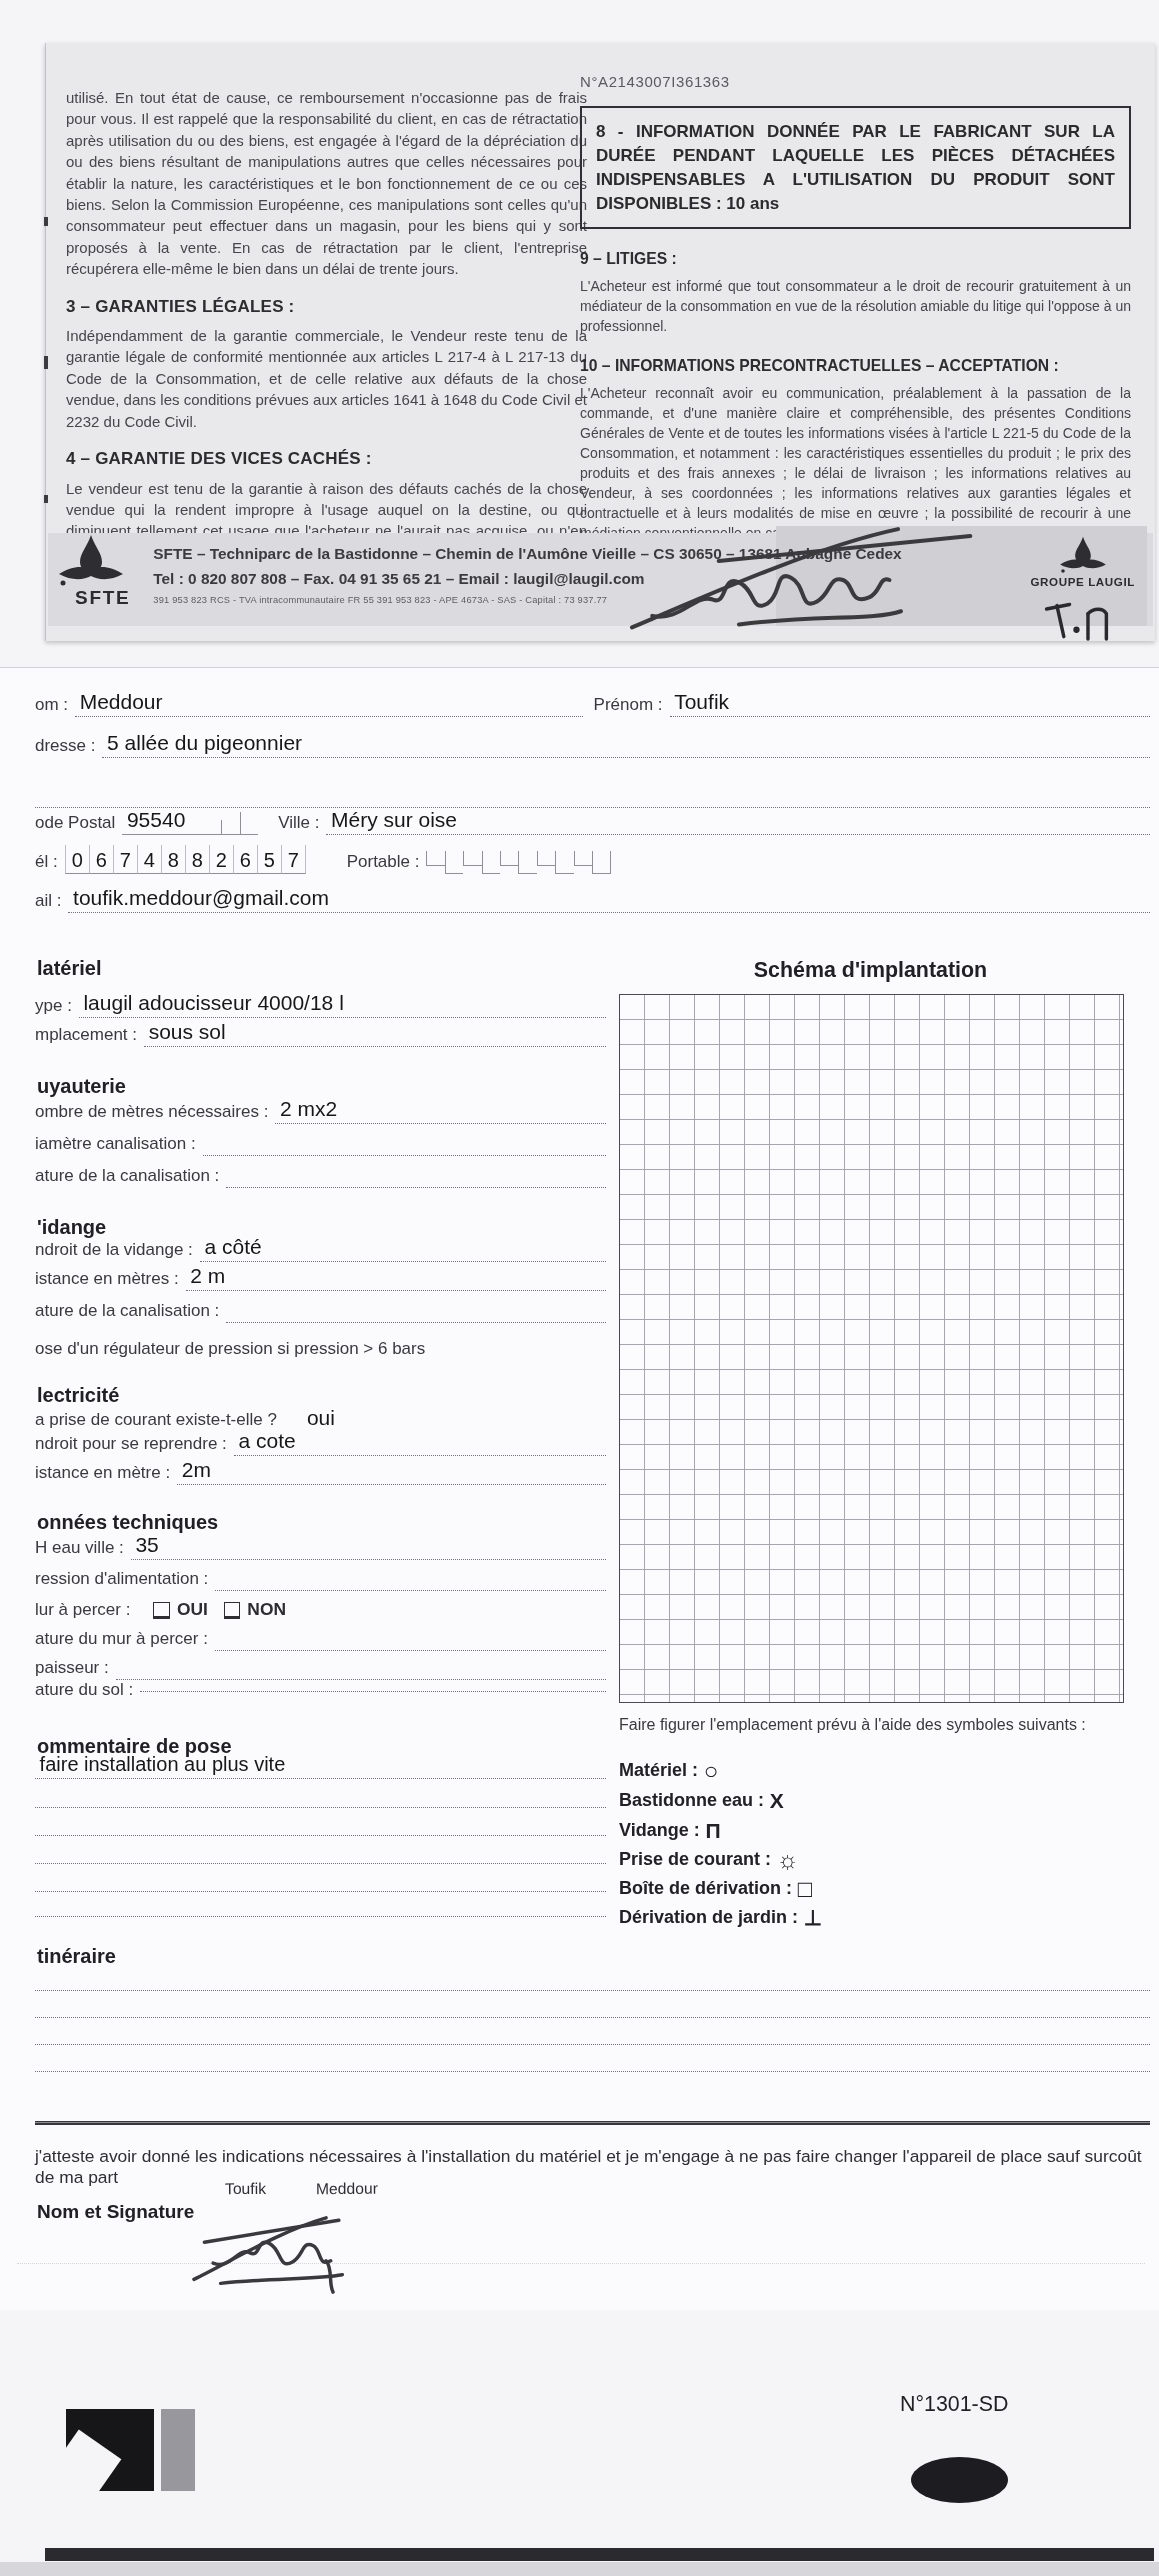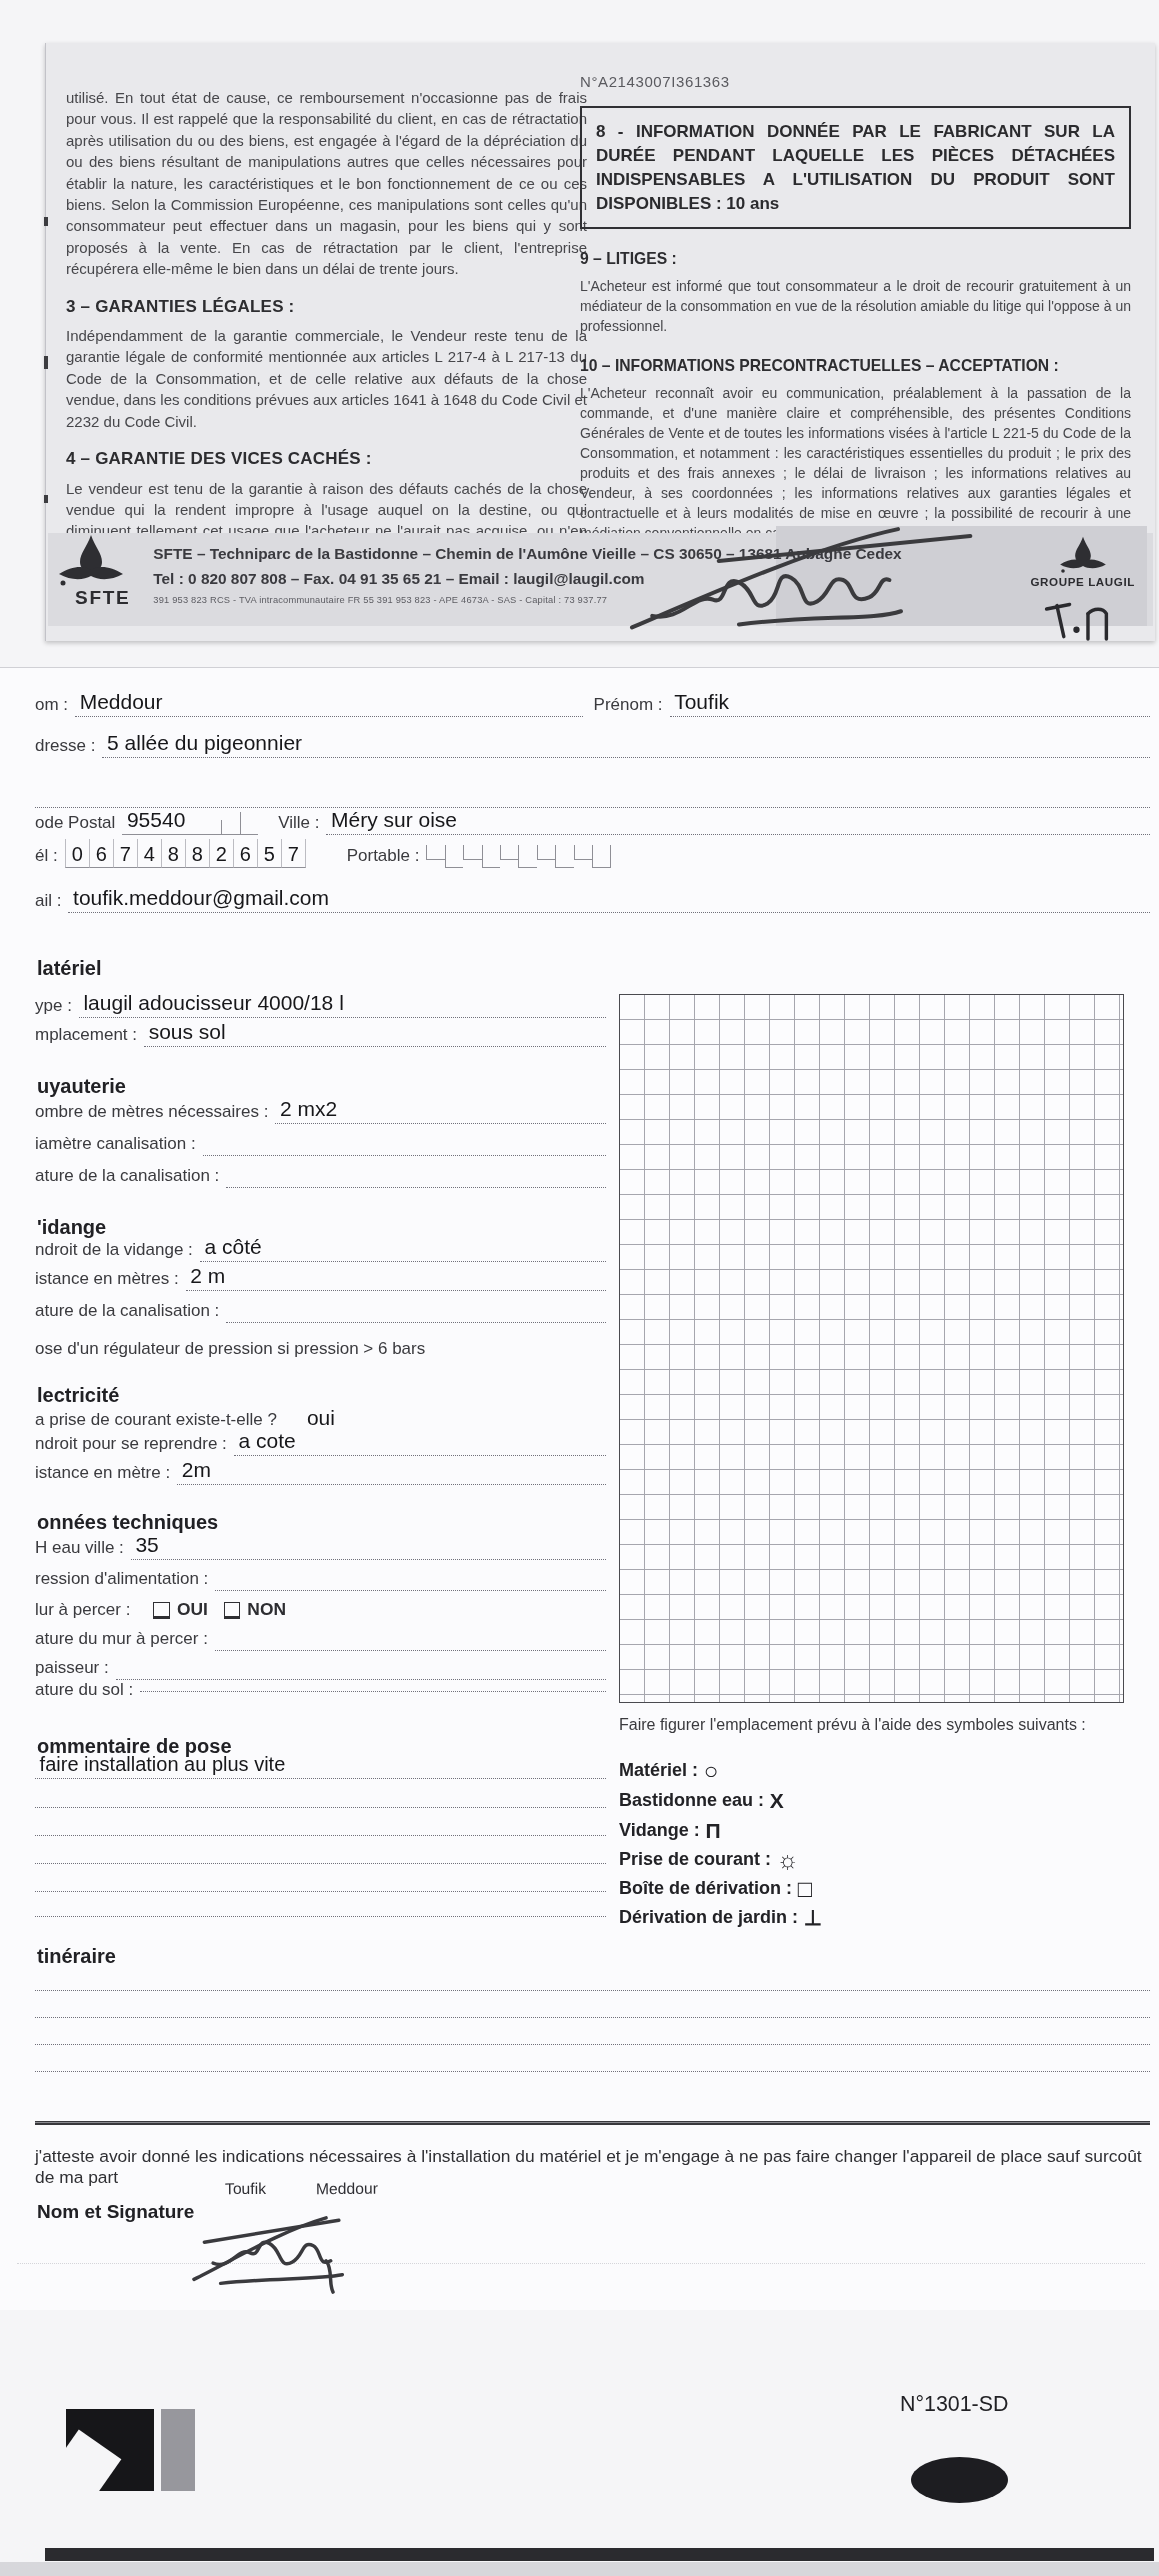--- a/index.html
+++ b/index.html
@@ -198,21 +198,21 @@
         <span class="val">95540</span>
       </span>
     <span class="tick-cell"></span>
     <span class="tick-cell tall"></span>
     <span class="lbl" style="padding-left:20px;">Ville :</span>
     <span class="fill">
         <span class="val">Méry sur oise</span>
       </span>
   </div>
 
-  <div class="row" style="top:171px;">
+  <div class="row" style="top:177px;">
     <span class="lbl">él :</span>
     <span style="display:inline-flex;">
         <span class="digit-cell">0</span>
         <span class="digit-cell">6</span>
         <span class="digit-cell">7</span>
         <span class="digit-cell">4</span>
         <span class="digit-cell">8</span>
         <span class="digit-cell">8</span>
         <span class="digit-cell">2</span>
         <span class="digit-cell">6</span>
@@ -332,20 +332,21 @@
   </div>
   <div class="row narrow" style="top:983px;">
     <span class="lbl">paisseur :</span>
     <span class="fill"></span>
   </div>
   <div class="row narrow" style="top:1009px;align-items:center;">
     <span class="lbl">ature du sol :</span>
     <span class="fill"></span>
   </div>
 
+  <div class="schema-title">Schéma d'implantation</div>
   <div class="grid"></div>
   <div class="instruction">Faire figurer l'emplacement prévu à l'aide des symboles suivants :</div>
 
   <div class="legend-row" style="top:1089px;">
     <span class="legend-lbl">Matériel :</span>
     <span class="legend-sym big">○</span>
   </div>
   <div class="legend-row" style="top:1119px;">
     <span class="legend-lbl">Bastidonne eau :</span>
     <span class="legend-sym">X</span>

